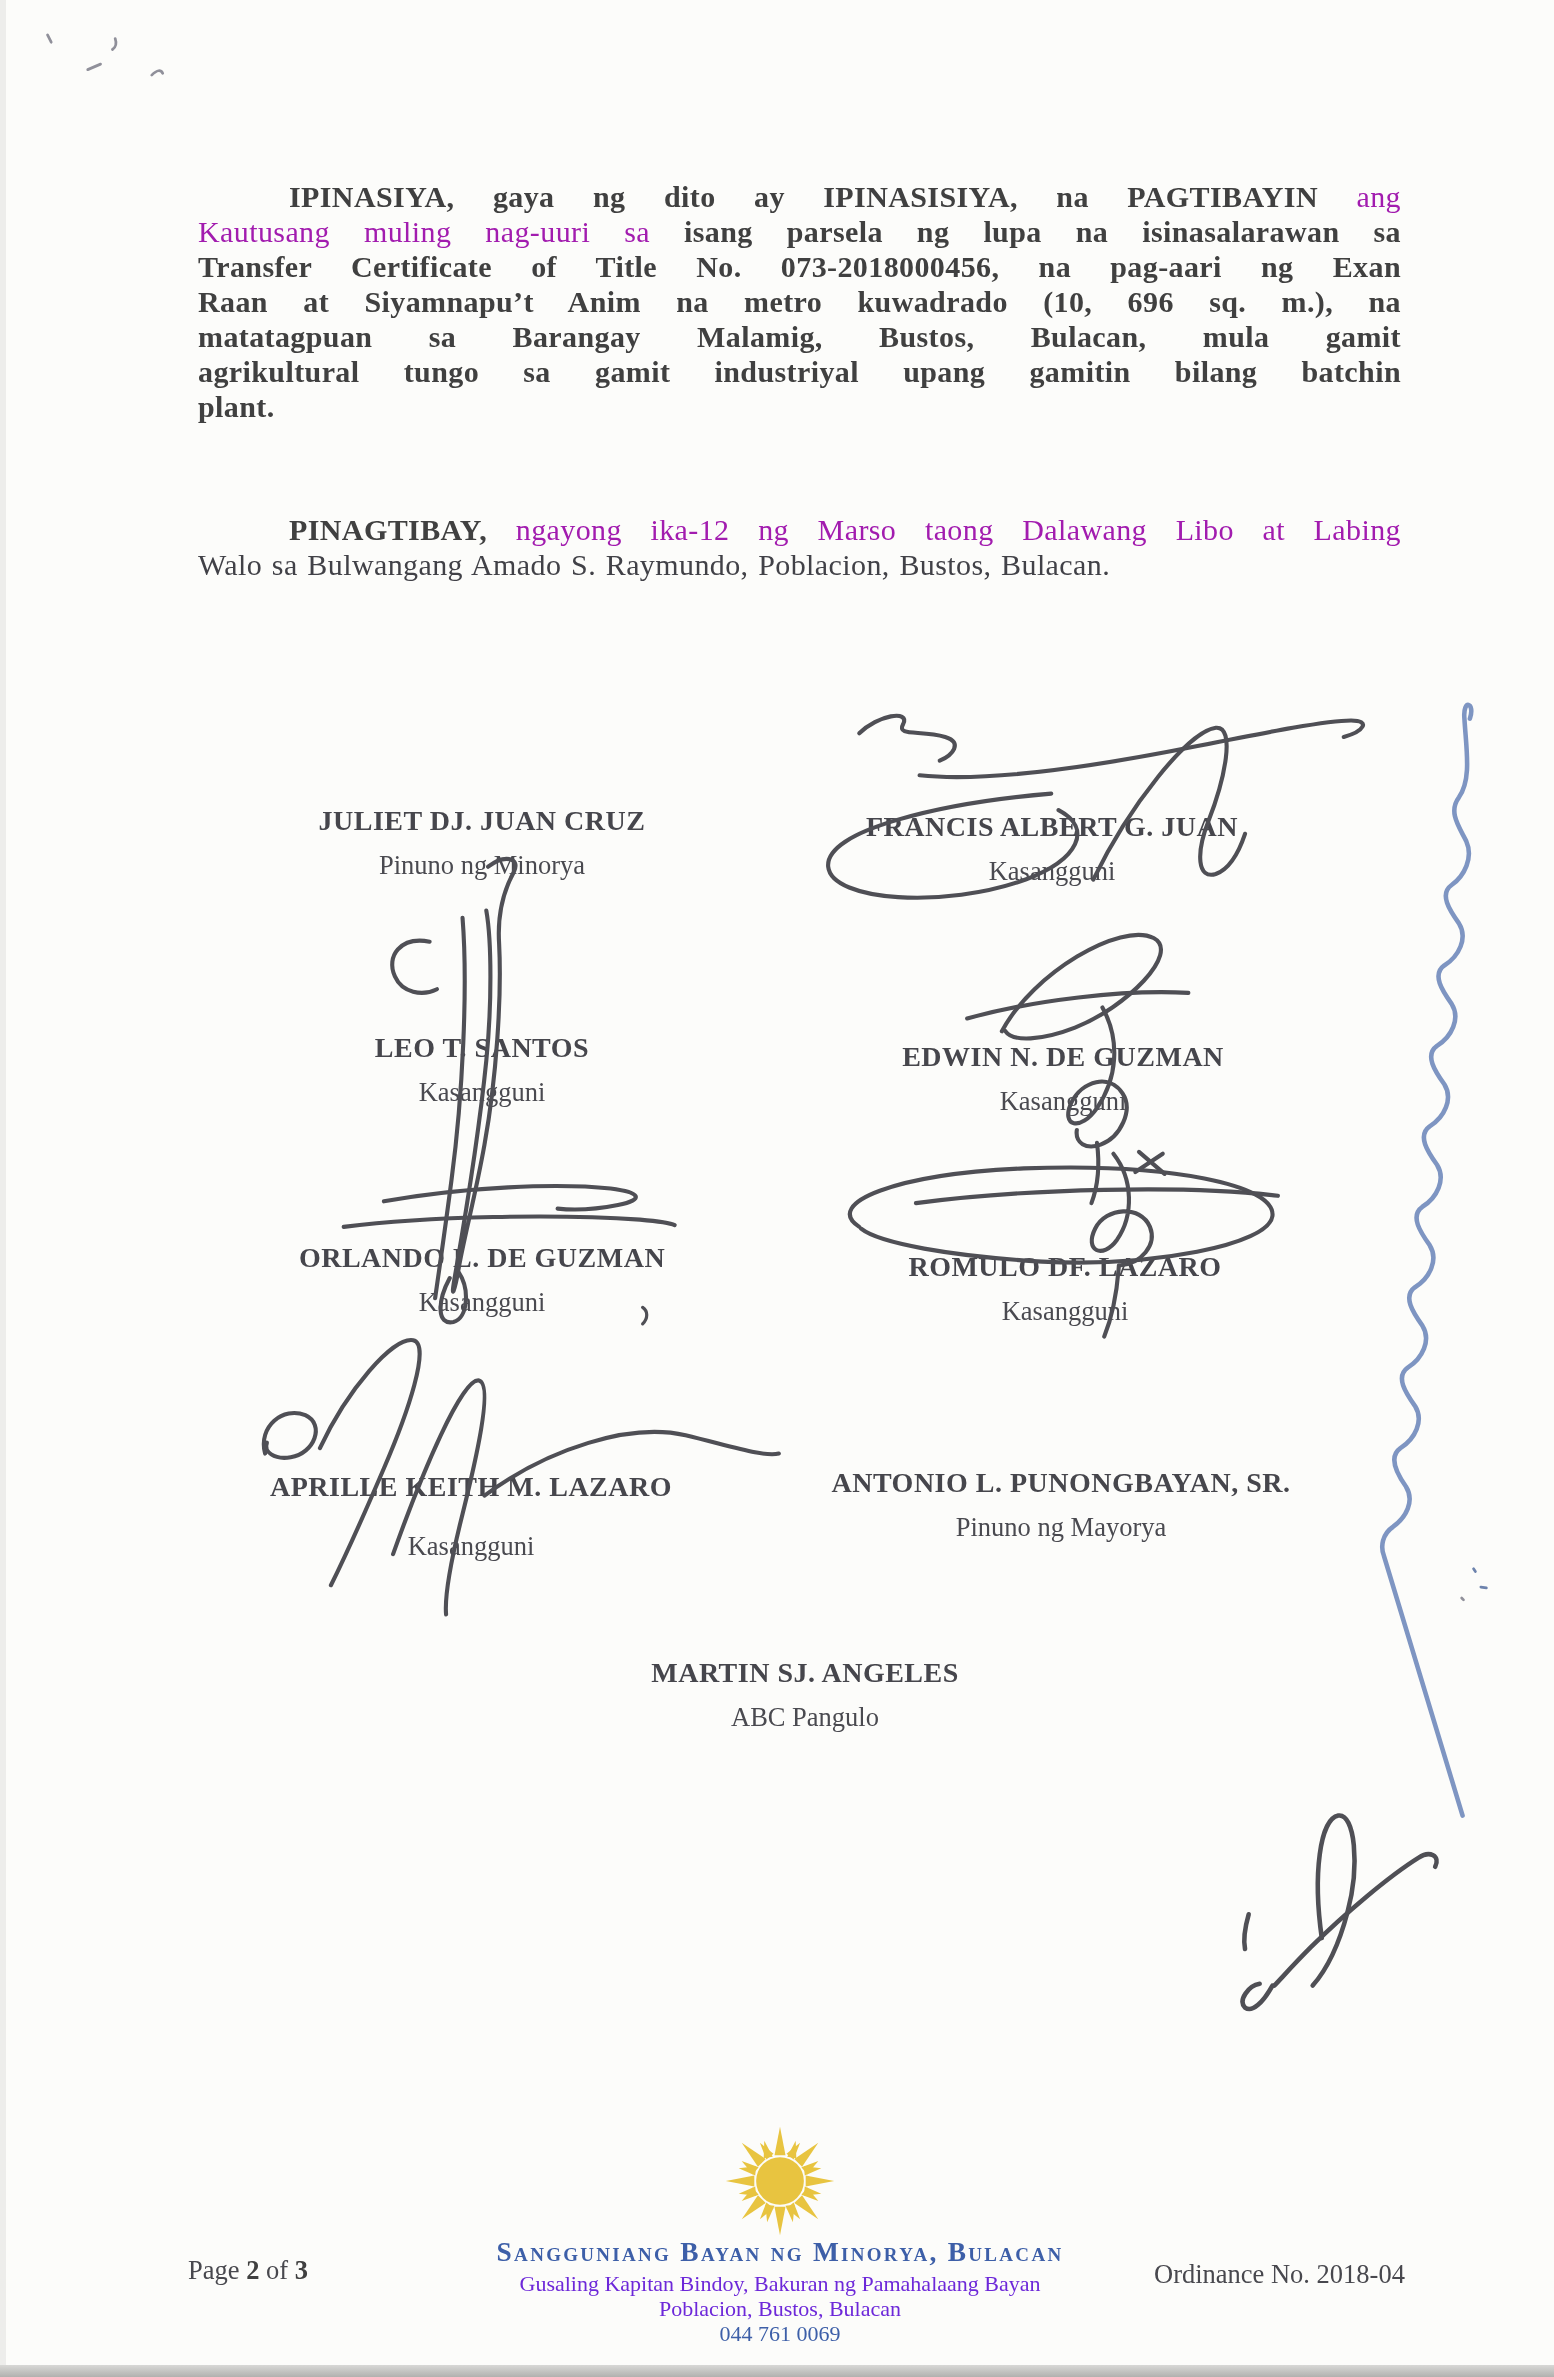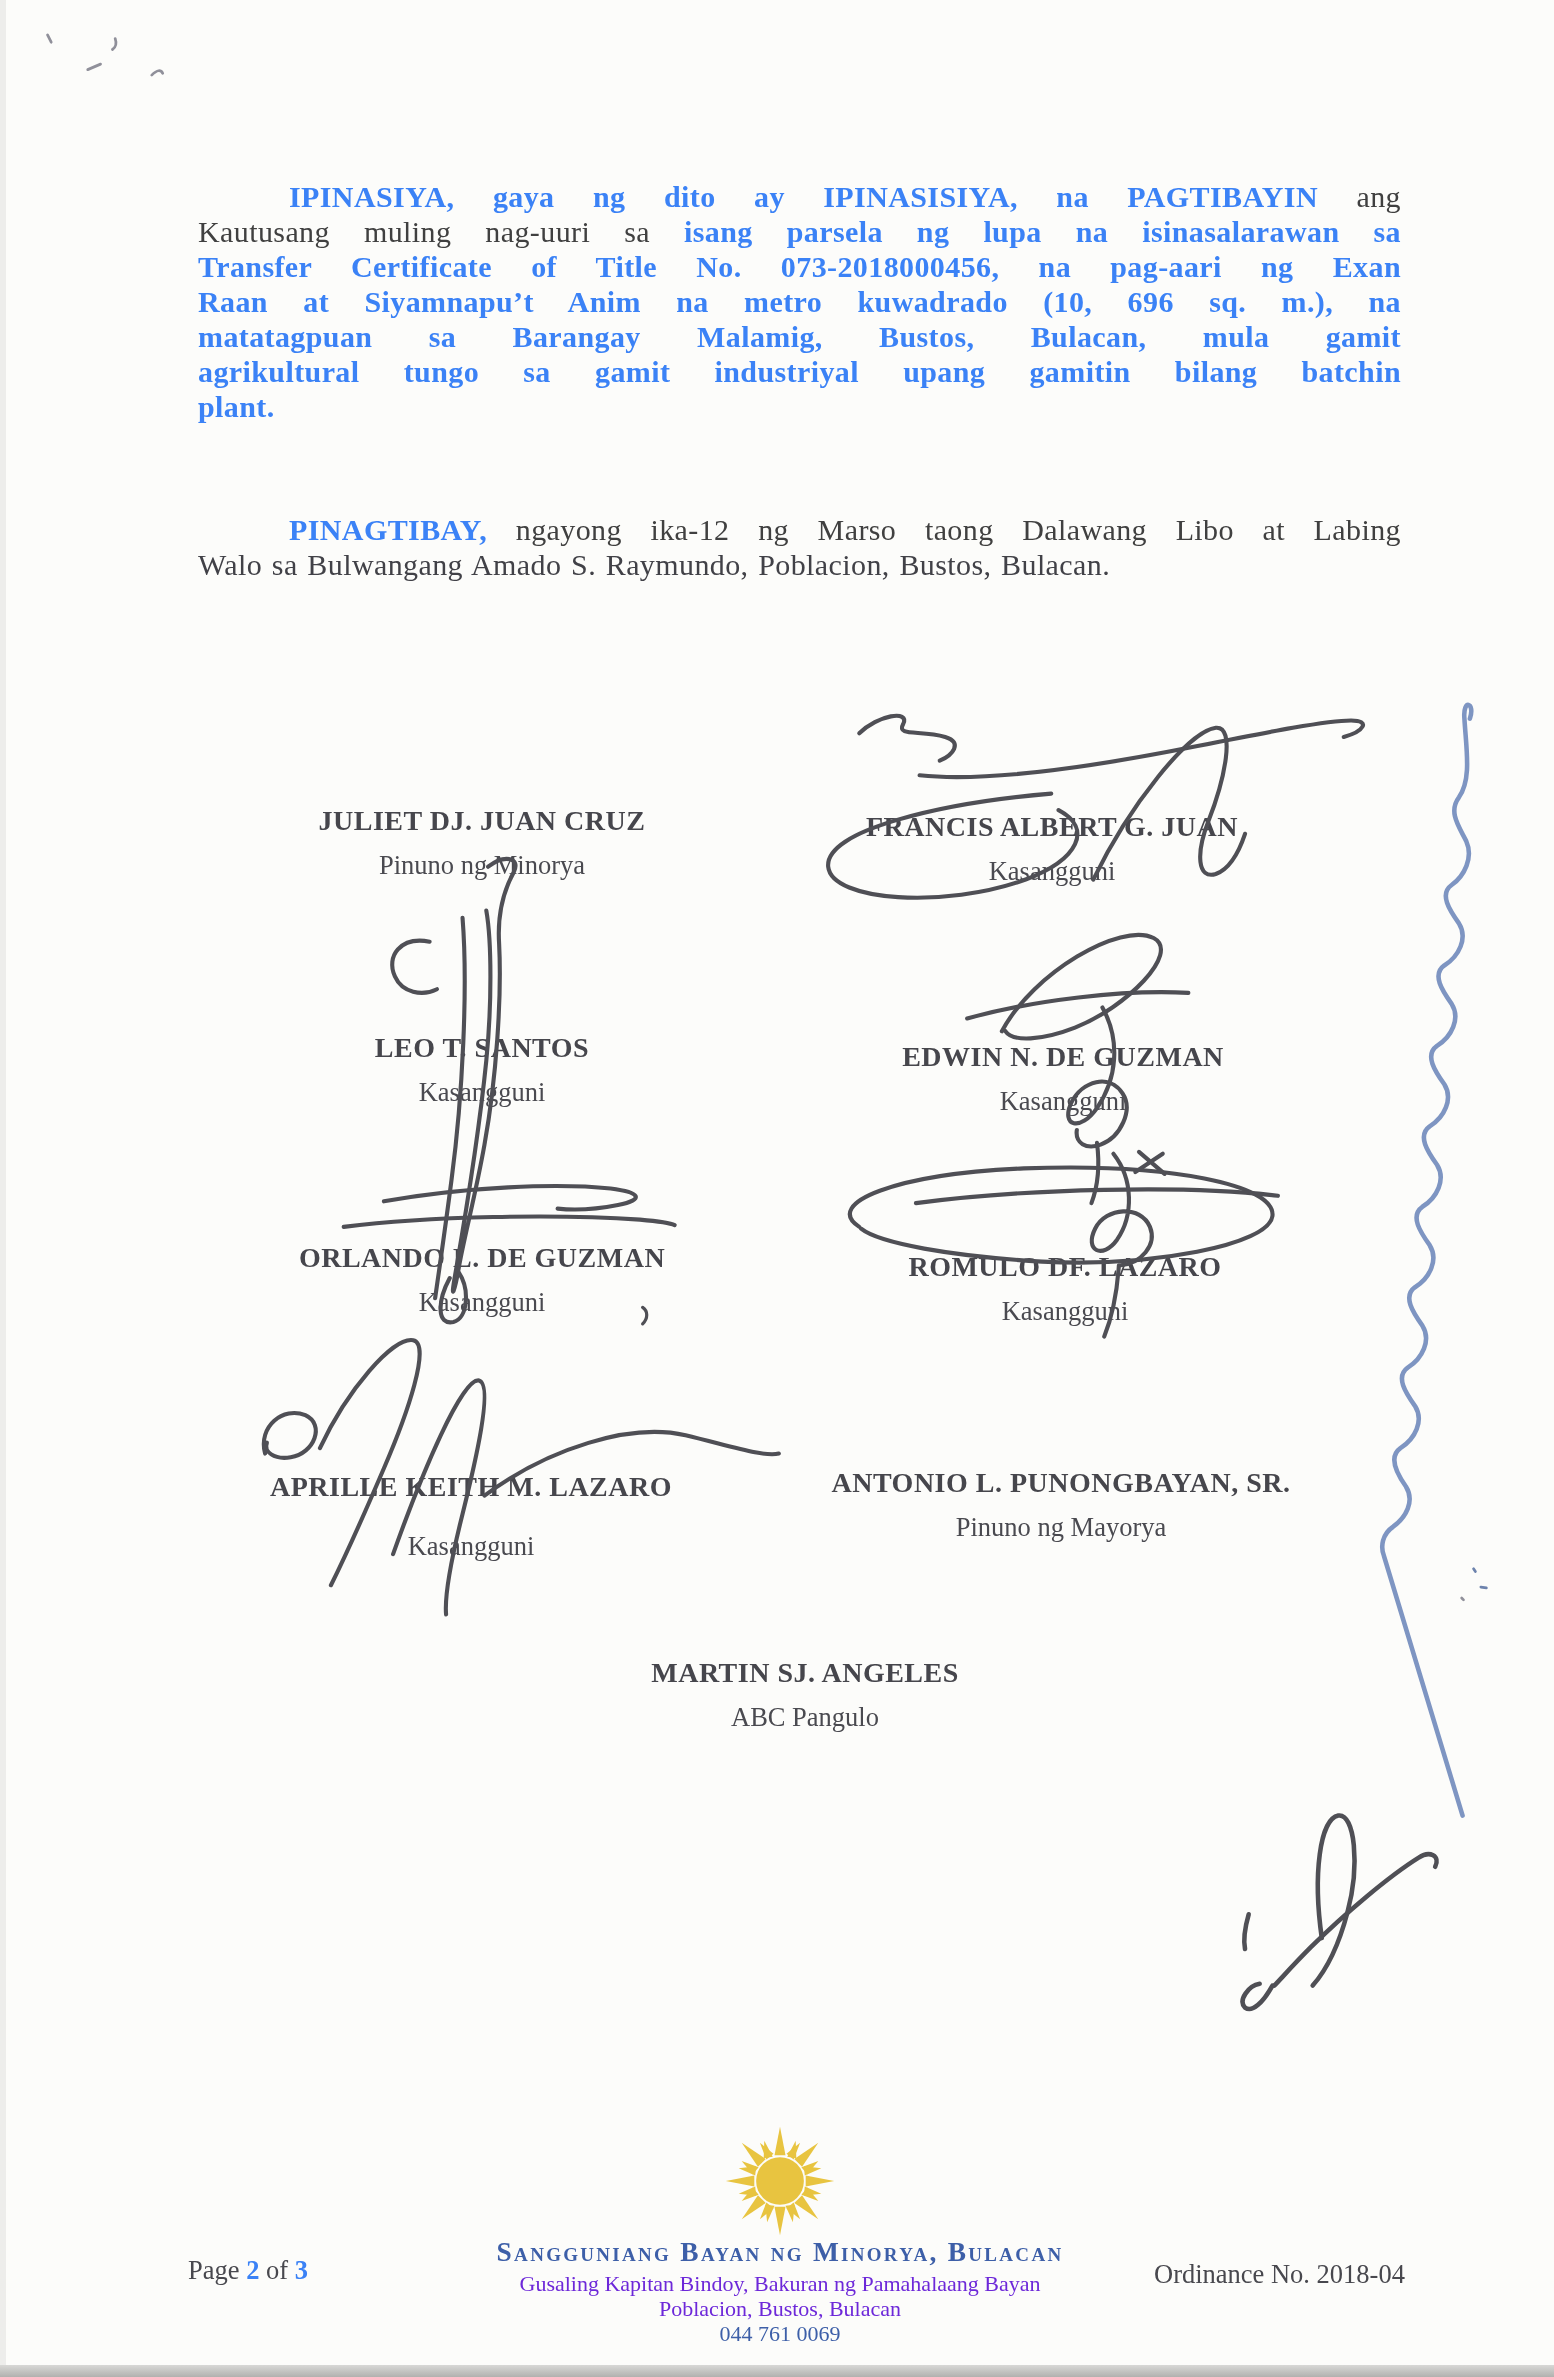--- a/index.html
+++ b/index.html
@@ -12,22 +12,22 @@
   
   .edge-left{position:absolute;left:0;top:0;width:5.5px;height:2377px;background:#ededeb;}
   .edge-bottom{position:absolute;left:0;top:2365px;width:1554px;height:12.8px;
     background:linear-gradient(#d8d8d6,#aeaeac);}
   
   .para{position:absolute;left:198px;width:1203px;font-size:30px;line-height:35px;
     letter-spacing:0.4px;word-spacing:1.8px;}
   .jline{text-align:justify;text-align-last:justify;}
   .lline{text-align:left;}
   .indent{padding-left:91px;}
-  .b{font-weight:bold;color:#3b82f6;}
-  .r{font-weight:normal;color:#404040;}
+  .b{font-weight:bold;color:#404040;}
+  .r{font-weight:normal;color:#a21caf;}
   
   .sig-block{position:absolute;transform:translateX(-50%);text-align:center;white-space:nowrap;}
   .sig-name{font-weight:bold;font-size:28px;line-height:44px;color:#46464c;letter-spacing:0.5px;}
   .sig-role{font-size:26.5px;line-height:44px;color:#4a4a50;text-align:center;}
   .gap-lg{margin-top:14.6px;}
   
   .overlay{position:absolute;left:0;top:0;pointer-events:none;}
   
   .footer-item{position:absolute;transform:translateX(-50%);text-align:center;white-space:nowrap;}
   .footer-org{font-variant:small-caps;font-weight:bold;font-size:27.4px;letter-spacing:2.3px;color:#3d5fa8;}

